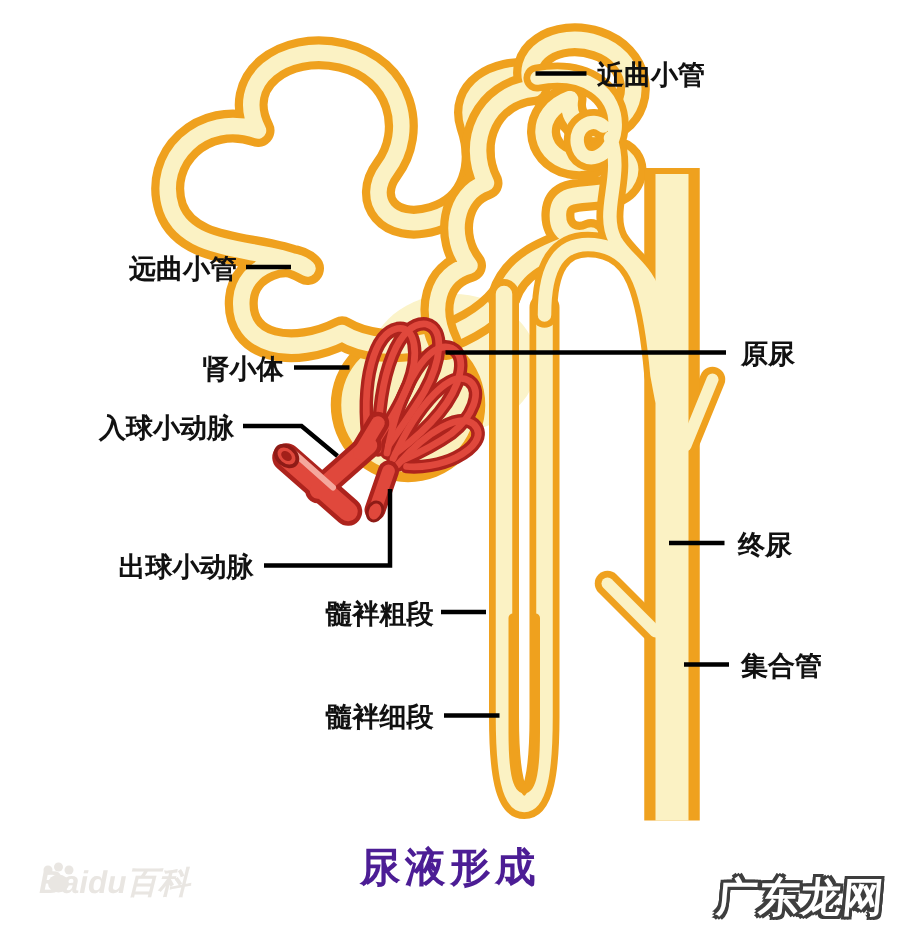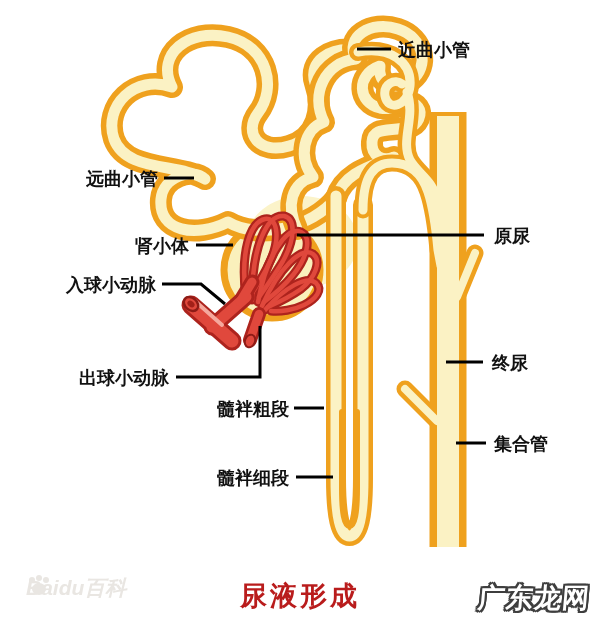--- a/index.html
+++ b/index.html
@@ -11,23 +11,23 @@
   .tube-i{fill:none;stroke:#FBF2C4;stroke-linecap:round;stroke-linejoin:round;}
   .tube-flat{stroke-linecap:butt;}
   
   .ves-o{fill:none;stroke:#AD231D;stroke-linecap:round;stroke-linejoin:round;}
   .ves-m{fill:none;stroke:#E0483C;stroke-linecap:round;stroke-linejoin:round;}
   .ves-h{fill:none;stroke:#F5A89D;stroke-linecap:round;}
   
   .lead{fill:none;stroke:#000000;stroke-width:3;stroke-linecap:butt;stroke-linejoin:miter;}
   
   .lbl{font-family:"Liberation Sans",sans-serif;font-size:18px;font-weight:bold;fill:#111111;}
-  .title{position:absolute;left:0;right:0;top:578px;text-align:center;
+  .title{position:absolute;left:0;right:0;top:560px;text-align:center;
          font-family:"Liberation Serif",serif;font-size:27px;font-weight:bold;
-         color:#b91c1c;letter-spacing:3px;}
+         color:#4c1d95;letter-spacing:3px;}
   .wm-left{position:absolute;left:26px;top:574px;display:flex;align-items:center;gap:4px;
            font-size:21px;font-weight:bold;font-style:italic;color:#e9e6e2;}
   .wm-right{position:absolute;right:10px;top:580px;font-size:27px;font-weight:bold;
             color:#ffffff;letter-spacing:1px;transform:skewX(-5deg);
             text-shadow:-2px -2px 0 #3e3e3e,2px -2px 0 #3e3e3e,-2px 2px 0 #3e3e3e,
                         2px 2px 0 #3e3e3e,0 -2px 0 #3e3e3e,0 2px 0 #3e3e3e,
                         -2px 0 0 #3e3e3e,2px 0 0 #3e3e3e;}
 </style>
 </head>
 <body>

